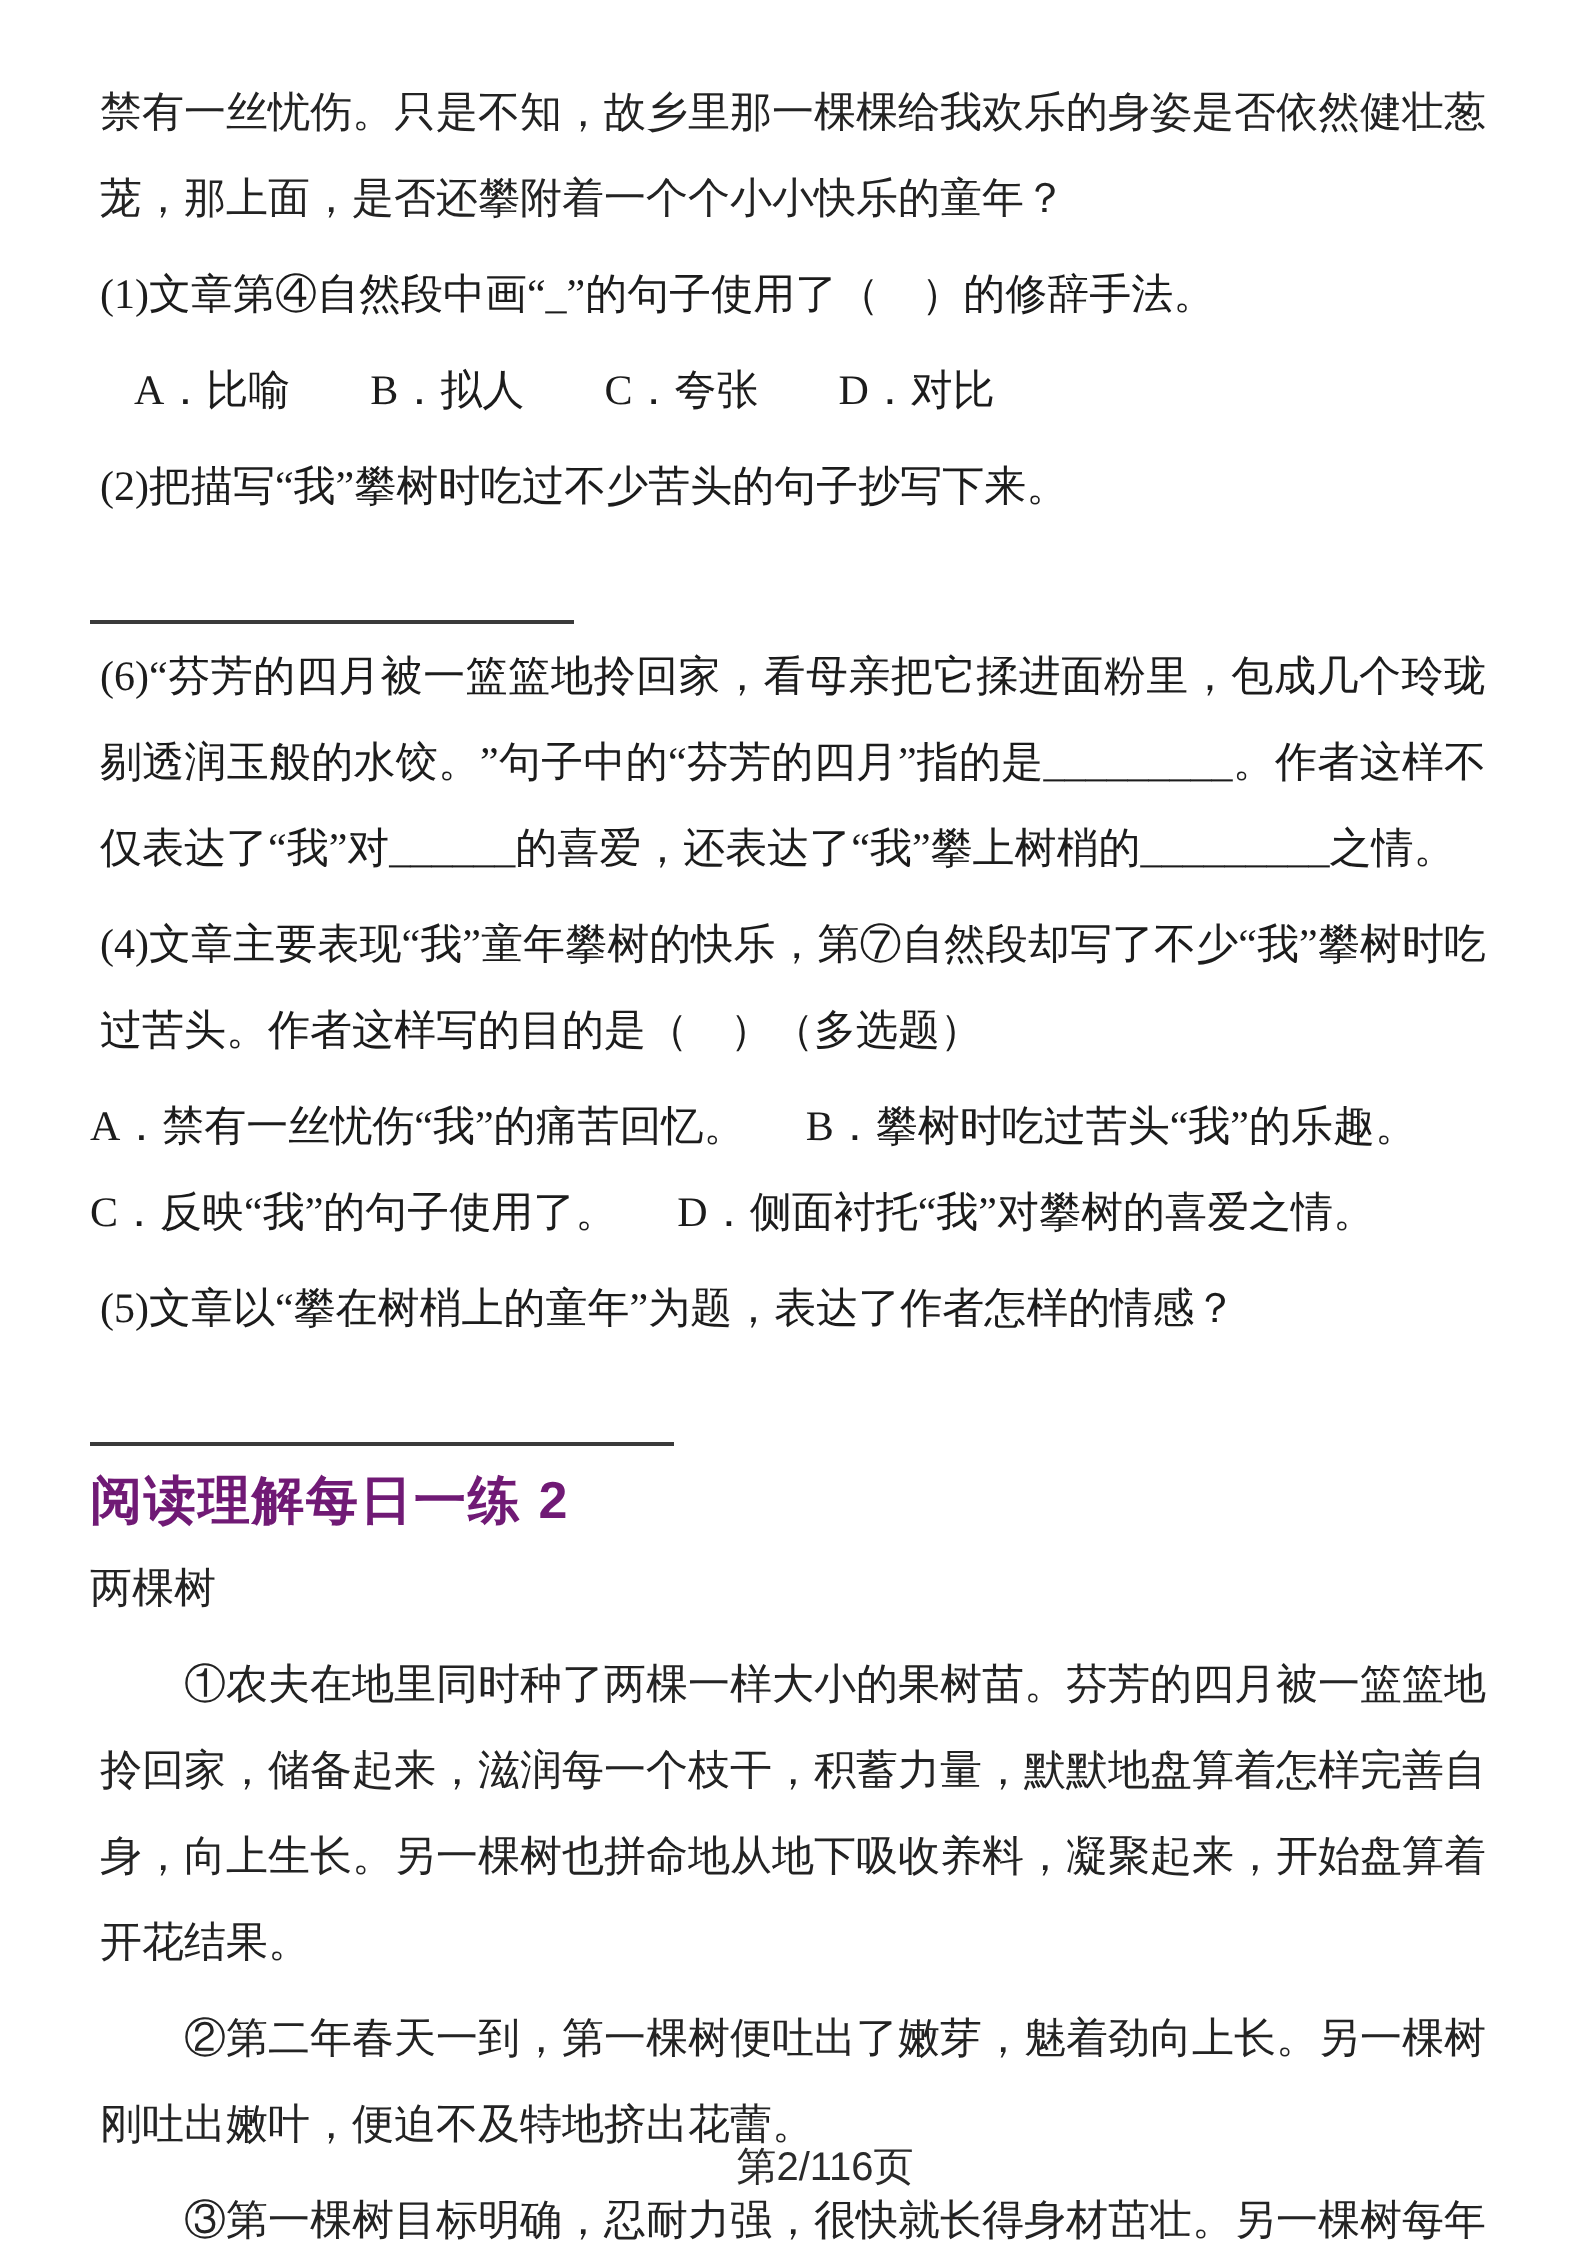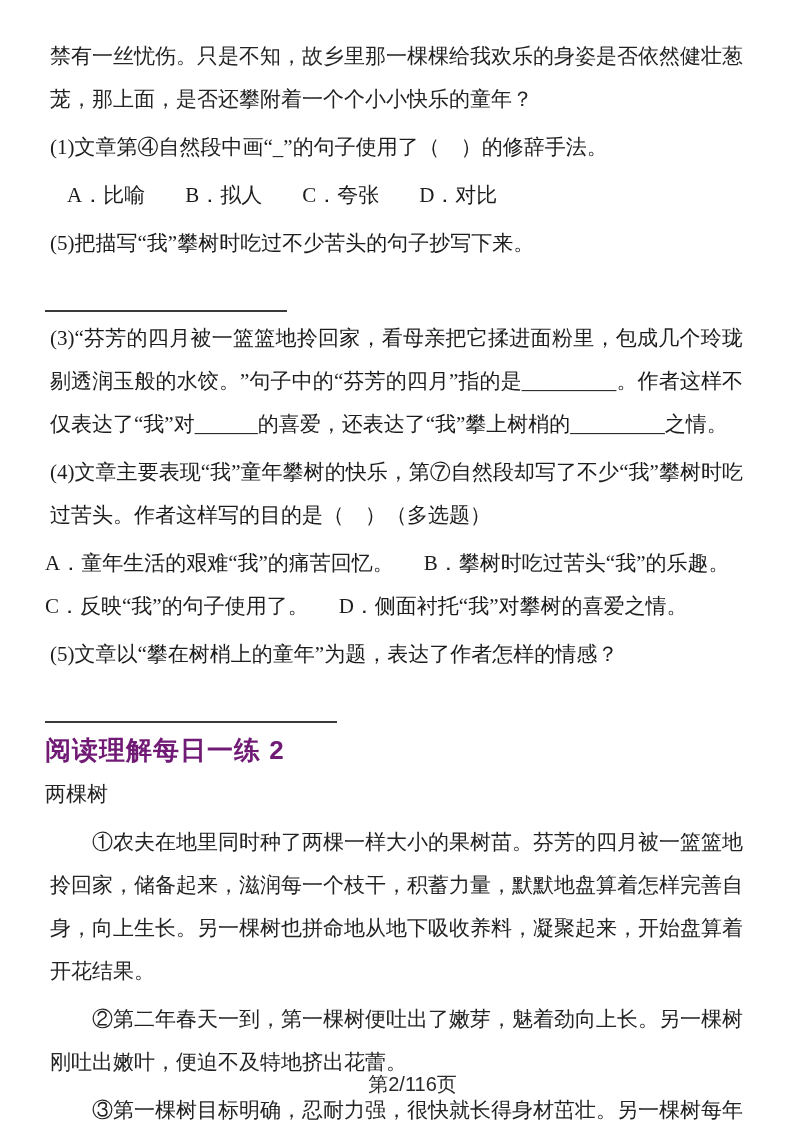--- a/index.html
+++ b/index.html
@@ -88,30 +88,30 @@
 
   <p class="para">(1)文章第④自然段中画“_”的句子使用了（　）的修辞手法。</p>
 
   <div class="options-row q1">
     <span>A．比喻</span>
     <span>B．拟人</span>
     <span>C．夸张</span>
     <span>D．对比</span>
   </div>
 
-  <p class="para">(5)把描写“我”攀树时吃过不少苦头的句子抄写下来。</p>
+  <p class="para">(2)把描写“我”攀树时吃过不少苦头的句子抄写下来。</p>
 
   <div class="blank-line blank-q2"></div>
 
-  <p class="para">(3)“芬芳的四月被一篮篮地拎回家，看母亲把它揉进面粉里，包成几个玲珑剔透润玉般的水饺。”句子中的“芬芳的四月”指的是_________。作者这样不仅表达了“我”对______的喜爱，还表达了“我”攀上树梢的_________之情。</p>
+  <p class="para">(6)“芬芳的四月被一篮篮地拎回家，看母亲把它揉进面粉里，包成几个玲珑剔透润玉般的水饺。”句子中的“芬芳的四月”指的是_________。作者这样不仅表达了“我”对______的喜爱，还表达了“我”攀上树梢的_________之情。</p>
 
   <p class="para">(4)文章主要表现“我”童年攀树的快乐，第⑦自然段却写了不少“我”攀树时吃过苦头。作者这样写的目的是（　）（多选题）</p>
 
   <div class="options-row q4">
-    <span>A．童年生活的艰难“我”的痛苦回忆。</span>
+    <span>A．禁有一丝忧伤“我”的痛苦回忆。</span>
     <span>B．攀树时吃过苦头“我”的乐趣。</span>
   </div>
   <div class="options-row q4">
     <span>C．反映“我”的句子使用了。</span>
     <span>D．侧面衬托“我”对攀树的喜爱之情。</span>
   </div>
 
   <p class="para">(5)文章以“攀在树梢上的童年”为题，表达了作者怎样的情感？</p>
 
   <div class="blank-line blank-q5"></div>

